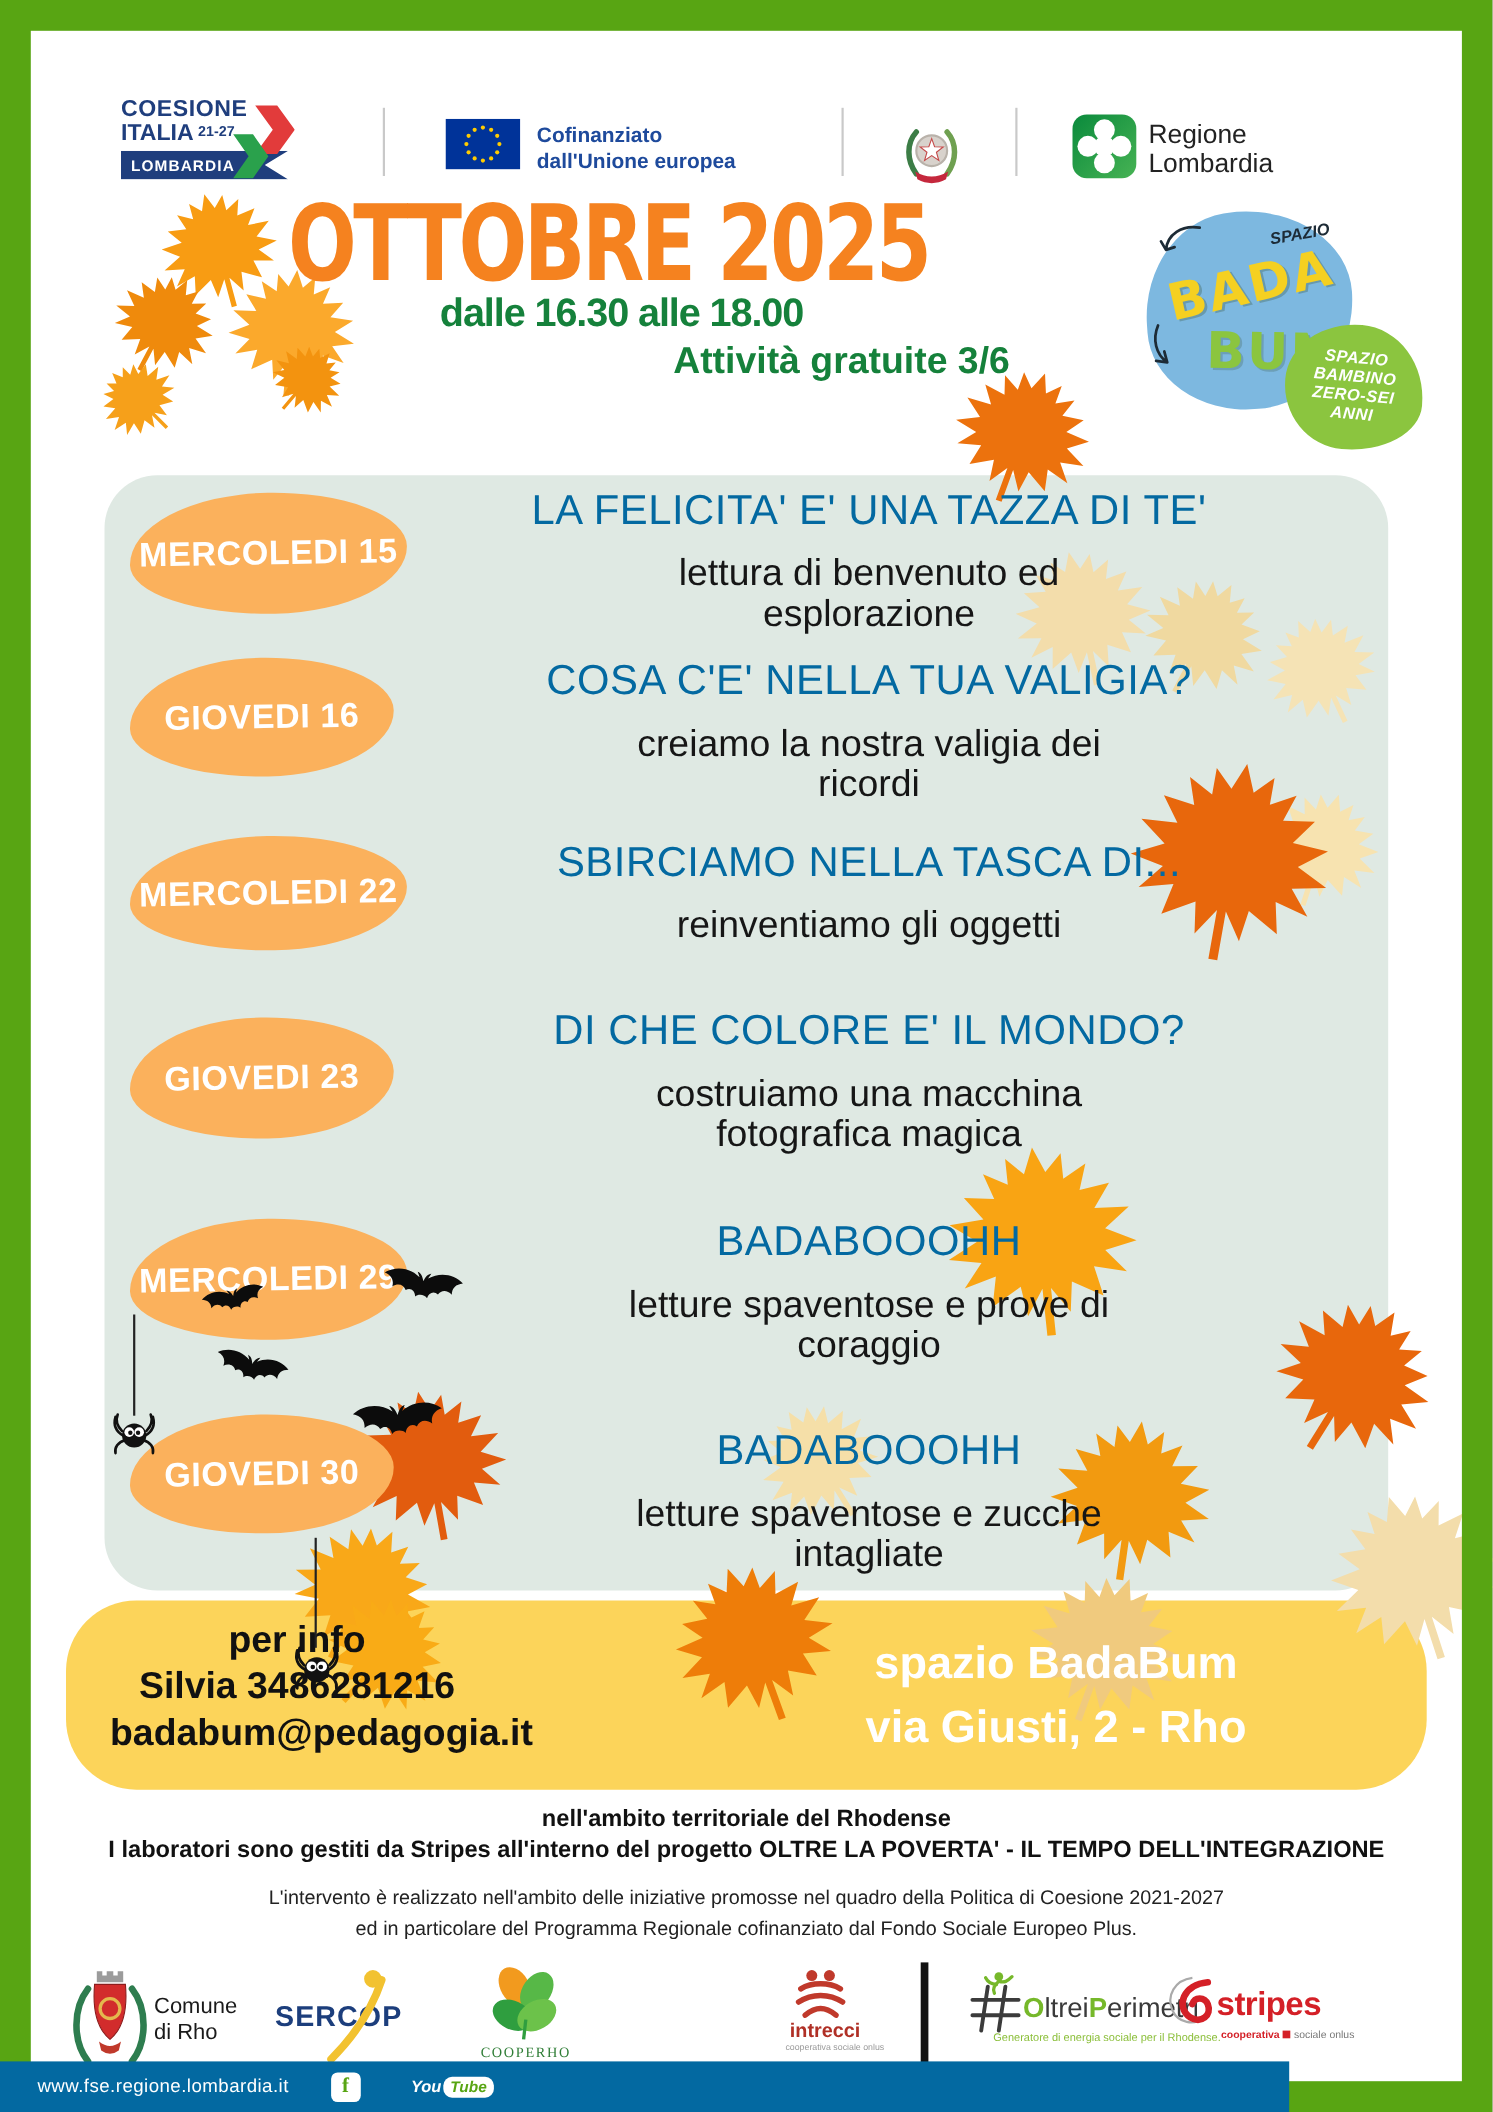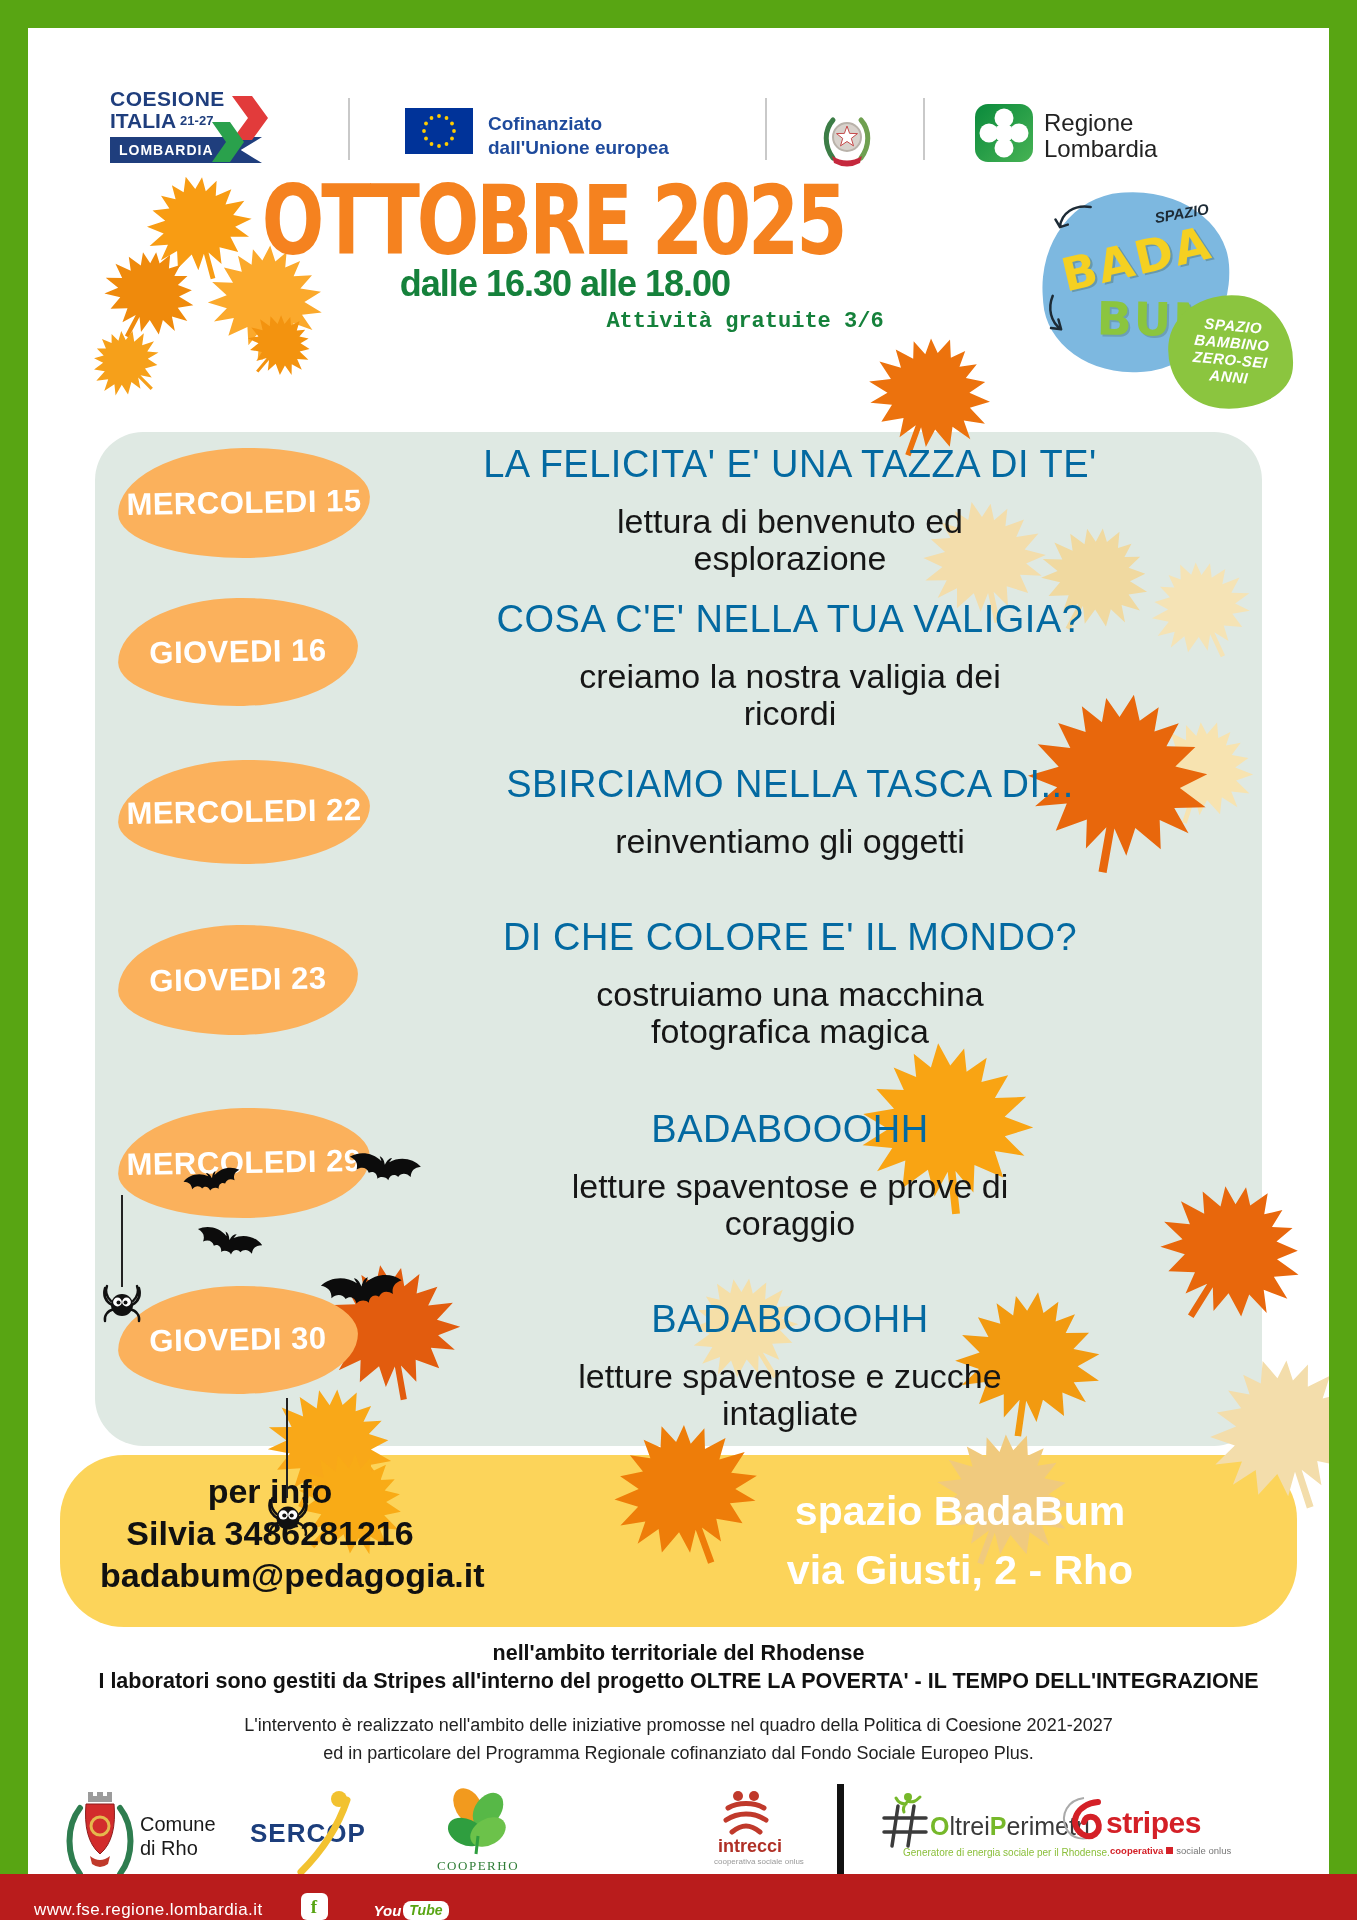--- a/index.html
+++ b/index.html
@@ -23,21 +23,21 @@
   .emblem{left:820px;top:112px;}
   .reg-sq{left:975px;top:104px;width:58px;height:58px;border-radius:13px;
     background:linear-gradient(135deg,#0a8a3c,#47b354);}
   .reg-text{left:1044px;top:110px;font-size:24px;color:#222;line-height:1.08;font-weight:400;}
 
   
   .hero-title{left:178px;top:168px;width:750px;text-align:center;z-index:4;}
   .hero-title span{display:inline-block;font-family:"DejaVu Sans",sans-serif;font-size:92px;font-weight:800;
     color:#f5821f;letter-spacing:-4px;transform:scaleX(.8) scaleY(1.04);transform-origin:center;white-space:nowrap;}
   .hero-time{left:190px;top:263px;width:750px;text-align:center;font-size:36px;font-weight:800;color:#15813b;z-index:4;letter-spacing:-1px;}
-  .hero-note{left:420px;top:309px;width:650px;text-align:center;font-size:22px;font-weight:800;color:#15813b;z-index:4;font-family:Liberation Mono, monospace;}
+  .hero-note{left:440px;top:309px;width:650px;text-align:center;font-size:34px;font-weight:800;color:#15813b;z-index:4;}
 
   
   .bb-blue{left:1042px;top:192px;width:188px;height:180px;background:#7db8e0;z-index:3;
     border-radius:46% 54% 50% 50% / 55% 45% 57% 43%;transform:rotate(-4deg);}
   .bb-spazio{position:absolute;right:16px;top:16px;font-size:15px;font-weight:800;font-style:italic;color:#1d2b36;transform:rotate(-6deg);}
   .bb-bada{position:absolute;left:20px;top:40px;font-family:"DejaVu Sans",sans-serif;font-size:46px;font-weight:800;color:#f5d021;
     letter-spacing:2px;transform:rotate(-9deg);text-shadow:2px 2px 0 rgba(40,60,20,.25);}
   .bb-bum{position:absolute;left:52px;top:102px;font-family:"DejaVu Sans",sans-serif;font-size:46px;font-weight:800;color:#8bc53f;
     letter-spacing:2px;transform:rotate(5deg);text-shadow:2px 2px 0 rgba(40,60,20,.2);}
   .bb-green{left:1168px;top:295px;width:126px;height:114px;background:#8bc53f;z-index:3;
@@ -80,21 +80,21 @@
   .oltrei-name{left:930px;top:1812px;font-size:25px;}
   .oltrei-green{color:#76b82a;font-weight:700;}
   .oltrei-dark{color:#3a3a3a;}
   .oltrei-cap{left:903px;top:1847px;font-size:10px;color:#8bbf3a;}
   .stripes-name{left:1106px;top:1806px;font-size:30px;font-weight:800;color:#d42027;letter-spacing:-.5px;}
   .stripes-cap{left:1110px;top:1845px;font-size:9.5px;color:#777;}
   .stripes-cap b{color:#d42027;font-weight:700;}
   .redsq{display:inline-block;width:7px;height:7px;background:#d42027;margin:0 3px;}
 
   
-  .bottombar{left:0;bottom:0;width:1357px;height:46px;background:#b91c1c;z-index:45;display:flex;align-items:flex-end;}
+  .bottombar{left:0;bottom:0;width:1172px;height:46px;background:#0369a1;z-index:45;display:flex;align-items:center;}
   .bb-url{margin-left:34px;color:#fff;font-size:17px;letter-spacing:.4px;}
   .fb{margin-left:38px;width:27px;height:27px;background:#fff;border-radius:6px;display:flex;align-items:center;justify-content:center;
       color:#58a513;font-weight:800;font-size:19px;font-family:"Liberation Serif",serif;}
   .yt{margin-left:46px;display:flex;align-items:center;font-style:italic;}
   .yt-you{color:#fff;font-weight:700;font-size:15px;}
   .yt-tube{margin-left:2px;background:#fff;border-radius:8px;padding:1px 6px 2px;color:#58a513;font-weight:700;font-size:14px;}
 </style>
 </head>
 <body>
 

